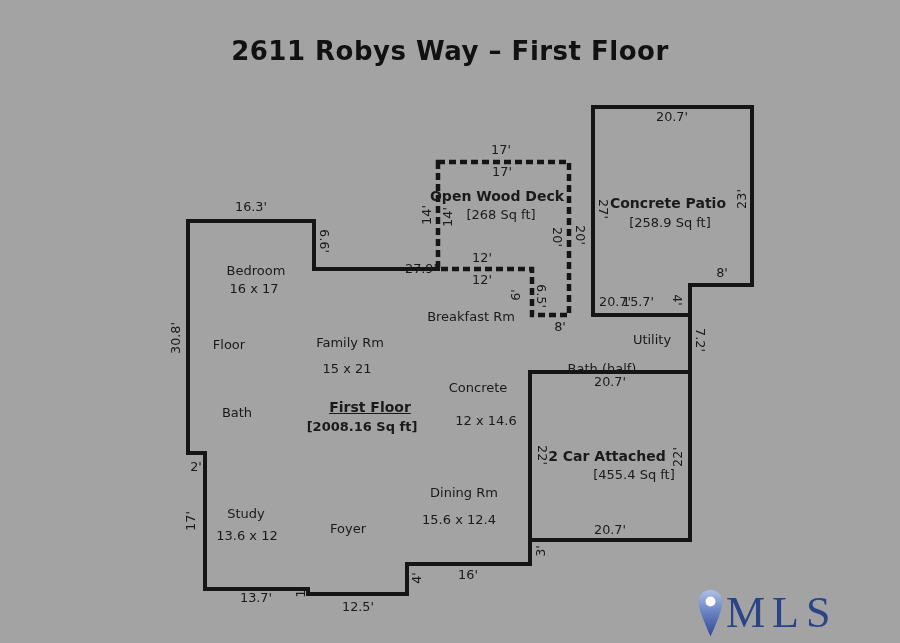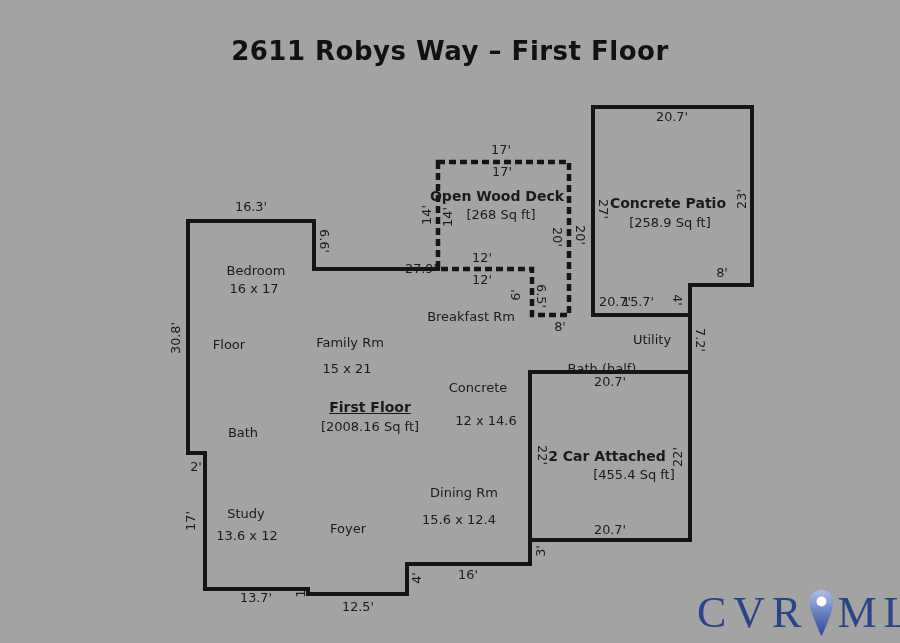--- a/index.html
+++ b/index.html
@@ -48,22 +48,22 @@
       <div class="lbl" style="left: 670px; top: 222px;">[258.9 Sq ft]</div>
       <div class="lbl" style="left: 256px; top: 270px;">Bedroom</div>
       <div class="lbl" style="left: 254px; top: 288px;">16 x 17</div>
       <div class="lbl" style="left: 229px; top: 344px;">Floor</div>
       <div class="lbl" style="left: 350px; top: 342px;">Family Rm</div>
       <div class="lbl" style="left: 347px; top: 368px;">15 x 21</div>
       <div class="lbl" style="left: 451px; top: 316px; padding-left: 40px;">Breakfast Rm</div>
       <div class="lbl" style="left: 478px; top: 387px;">Concrete</div>
       <div class="lbl" style="left: 486px; top: 420px;">12 x 14.6</div>
       <div class="lbl b" style="left: 370px; top: 407px; text-decoration: underline;">First Floor</div>
-      <div class="lbl" style="left: 370px; top: 426px;">[2008.16 Sq ft]</div>
-      <div class="lbl" style="left: 237px; top: 432px; margin-left: 6px;">Bath</div>
+      <div class="lbl" style="left: 362px; top: 426px; font-weight: bold;">[2008.16 Sq ft]</div>
+      <div class="lbl" style="left: 237px; top: 412px;">Bath</div>
       <div class="lbl" style="left: 652px; top: 339px;">Utility</div>
       <div class="lbl" style="left: 602px; top: 355px; margin-top: 13px;">Bath (half)</div>
       <div class="lbl" style="left: 246px; top: 513px;">Study</div>
       <div class="lbl" style="left: 247px; top: 535px;">13.6 x 12</div>
       <div class="lbl" style="left: 348px; top: 528px;">Foyer</div>
       <div class="lbl" style="left: 464px; top: 492px;">Dining Rm</div>
       <div class="lbl" style="left: 459px; top: 519px;">15.6 x 12.4</div>
       <div class="lbl b" style="left: 607px; top: 456px;">2 Car Attached</div>
       <div class="lbl" style="left: 626px; top: 474px; padding-left: 16px;">[455.4 Sq ft]</div>
       <div class="lbl dim" style="left: 251px; top: 207px;">16.3'</div>
@@ -97,21 +97,20 @@
       <div class="lbl dim" style="left: 468px; top: 575px;">16'</div>
       <div class="lbl dim rm90" style="left: 417px; top: 578px;">4'</div>
       <div class="lbl dim" style="left: 358px; top: 607px;">12.5'</div>
       <div class="lbl dim rm90" style="left: 301px; top: 592px;">1'</div>
       <div class="lbl dim" style="left: 256px; top: 598px;">13.7'</div>
       <div class="lbl dim" style="left: 196px; top: 467px;">2'</div>
       <div class="lbl dim rm90" style="left: 191px; top: 521px;">17'</div>
     </div>
 
   <div class="logo">
-    <span>CVR</span>
     <svg class="pin" width="27" height="48" viewBox="0 0 30 54">
       <defs>
         <linearGradient id="ping" x1="0" y1="0" x2="0" y2="1">
           <stop offset="0" stop-color="#aebfe6"></stop>
           <stop offset="0.45" stop-color="#6d86c4"></stop>
           <stop offset="1" stop-color="#2c4994"></stop>
         </linearGradient>
       </defs>
       <path d="M15,1 C7.3,1 1.5,7 1.5,14.5 C1.5,25 15,53 15,53 C15,53 28.5,25 28.5,14.5 C28.5,7 22.7,1 15,1 Z" fill="url(#ping)"></path>
       <circle cx="15" cy="14" r="5.6" fill="#ffffff"></circle>

